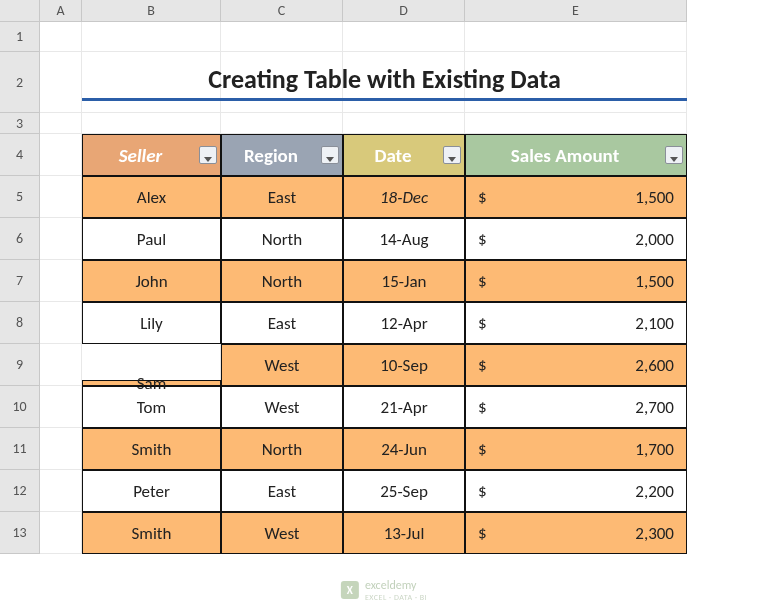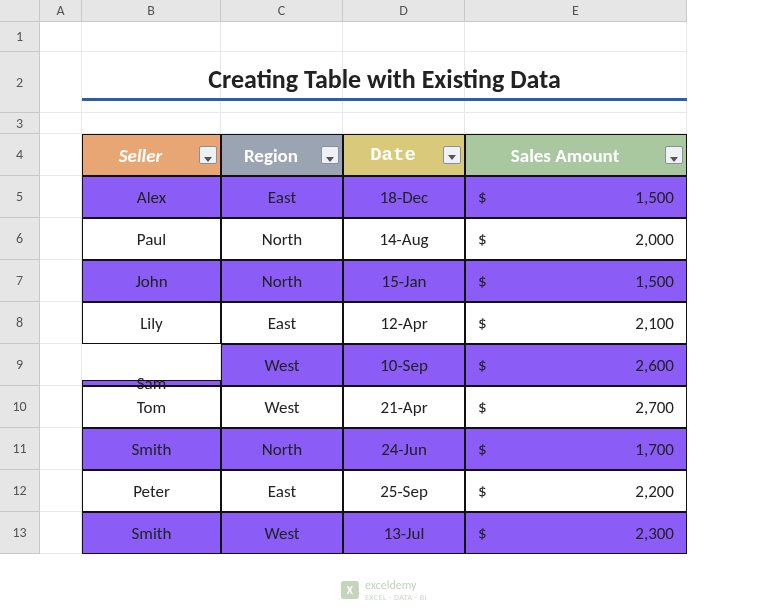--- a/index.html
+++ b/index.html
@@ -63,21 +63,21 @@
     border: 1px solid #111;
     position: relative;
     color: #fff;
     font-size: 19px;
     font-weight: 600;
     grid-row: 5;
     padding-right: 22px;
   }
   .th-b { grid-column: 3; background: #e8a675; font-style: italic; }
   .th-c { grid-column: 4; background: #9aa4b3; }
-  .th-d { grid-column: 5; background: #d8c97b; font-family: Liberation Mono, monospace; }
+  .th-d { grid-column: 5; background: #d8c97b; }
   .th-e { grid-column: 6; background: #a9c8a0; }
   .filter-btn {
     position: absolute;
     right: 3px;
     top: 50%;
     transform: translateY(-50%);
     width: 18px;
     height: 18px;
     background: #eef1f5;
     border: 1px solid #8a8f99;
@@ -94,21 +94,21 @@
     justify-content: center;
     font-size: 17px;
     color: #222;
   }
   .tdcell.money {
     justify-content: space-between;
     padding: 0 12px;
   }
   .money .cur { flex: 0 0 auto; }
   .money .val { flex: 0 0 auto; text-align: right; }
-  .band { background: #8b5cf6; }
+  .band { background: #fdba74; }
   .watermark {
     position: absolute;
     bottom: 6px;
     left: 50%;
     transform: translateX(-50%);
     display: flex;
     align-items: center;
     gap: 6px;
     opacity: 0.35;
     font-size: 12px;
@@ -238,21 +238,21 @@
     <div class="thcell th-e">
       <span>Sales Amount</span>
       <div class="filter-btn">
         <span><svg viewBox="0 0 10 6">
             <path d="M0 0 L5 6 L10 0 Z" fill="#555"></path>
           </svg></span>
       </div>
     </div>
     <div class="tdcell band" style="grid-area: 6 / 3;">Alex</div>
     <div class="tdcell band" style="grid-area: 6 / 4;">East</div>
-    <div class="tdcell band" style="grid-area: 6 / 5;">18-Dec</div>
+    <div class="tdcell band" style="grid-area: 6 / 5; font-style: italic;">18-Dec</div>
     <div class="tdcell money band" style="grid-area: 6 / 6;">
       <span class="cur">$</span>
       <span class="val">1,500</span>
     </div>
     <div class="tdcell" style="grid-area: 7 / 3;">Paul</div>
     <div class="tdcell" style="grid-area: 7 / 4;">North</div>
     <div class="tdcell" style="grid-area: 7 / 5;">14-Aug</div>
     <div class="tdcell money" style="grid-area: 7 / 6;">
       <span class="cur">$</span>
       <span class="val">2,000</span>

